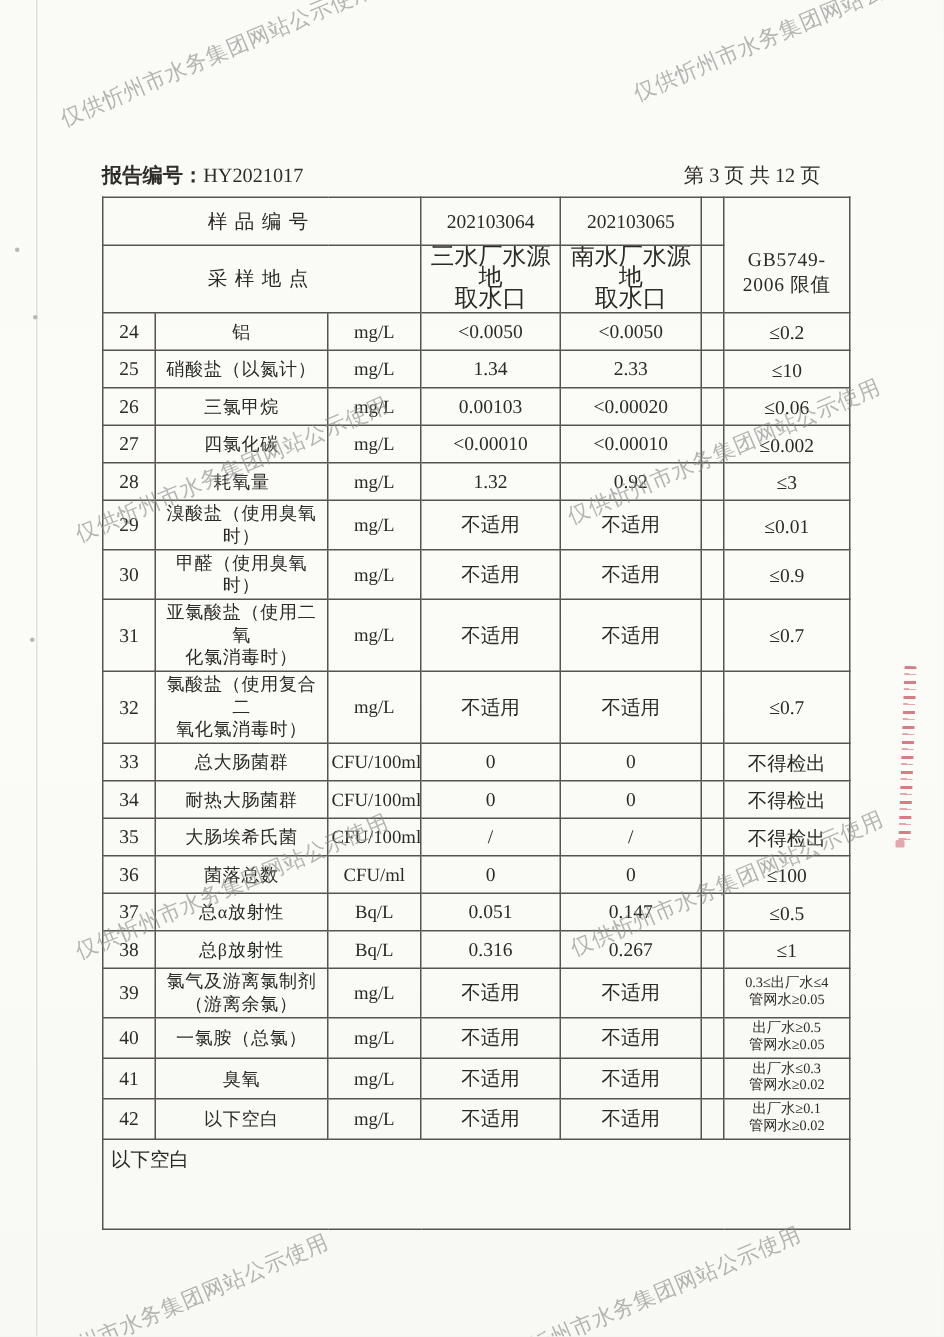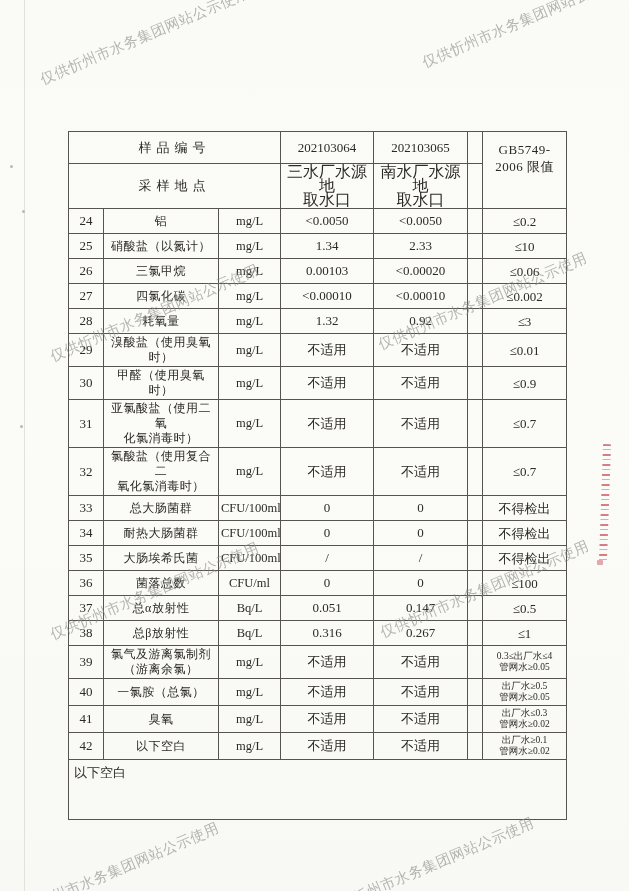--- a/index.html
+++ b/index.html
@@ -34,21 +34,21 @@
     padding:1px 2px;text-align:center;vertical-align:middle;
     overflow:hidden;
   }
   td.gap{border-top:none;border-bottom:none;background:transparent;}
   tr.hdr-a{height:32px;}
   tr.hdr-b{height:29px;margin-left:44px;}
   tr.data-row{height:25px;}
   td.th-label{letter-spacing:5px;}
   td.site{font-size:16px;white-space:pre-line;line-height:14px;}
   td.limit-hd{padding:0;}
-  .limit-hd-inner{display:flex;flex-direction:column;justify-content:flex-start;
+  .limit-hd-inner{display:flex;flex-direction:column;justify-content:flex-end;
     height:57px;padding:3px 0;letter-spacing:.5px;}
   td.c-no{}
   td.c-name{text-align:left;padding-left:5px;font-size:12px;white-space:pre-line;line-height:15px;letter-spacing:.5px;}
   td.c-unit{font-size:12.5px;}
   td.c-limit{white-space:pre-line;line-height:15px;}
   td.c-limit.limit-sm{font-size:9.5px;line-height:11px;padding:2px 0;}
   tr.blank-row{height:60px;}
   tr.blank-row td{text-align:left;vertical-align:top;padding:4px 0 0 5px;font-size:13px;margin-top:12px;}
   
   .wm{
@@ -72,20 +72,24 @@
 <body>
 
 <div class="page">
 
   <div class="scan-line"></div>
   <div class="speck" style="left:10px;top:165px;"></div>
   <div class="speck" style="left:22px;top:210px;"></div>
   <div class="speck" style="left:20px;top:425px;"></div>
 
 
+  <div class="meta">
+    <div class="report-no"><span class="lab">报告编号：</span><span>HY2021017</span></div>
+    <div class="page-info">第 3 页 共 12 页</div>
+  </div>
 
   <table class="report">
     <colgroup>
       <col style="width:35px">
         <col style="width:115px">
         <col style="width:62px">
       <col style="width:93px">
         <col style="width:94px">
         <col style="width:15px">
       <col style="width:84px">

